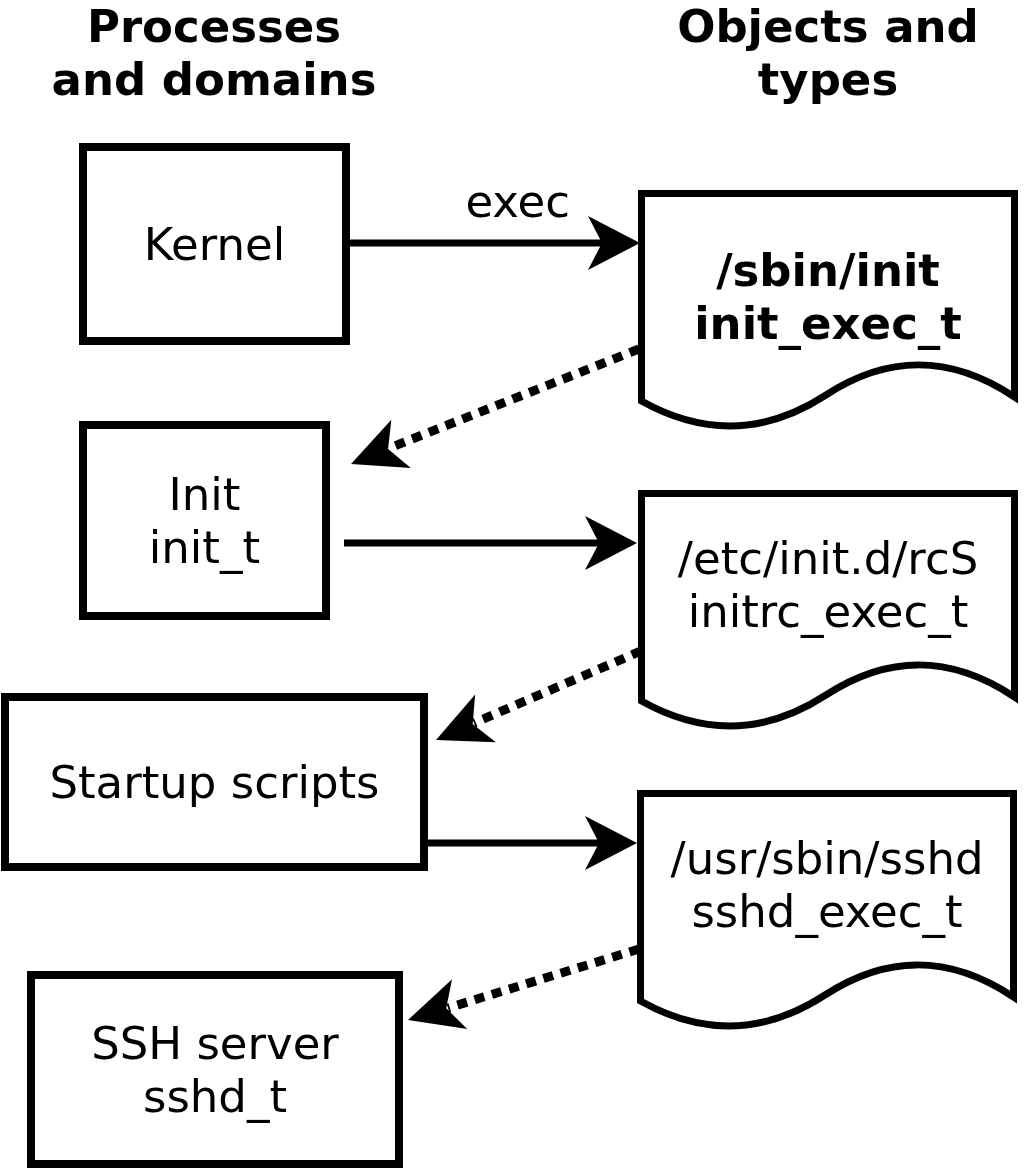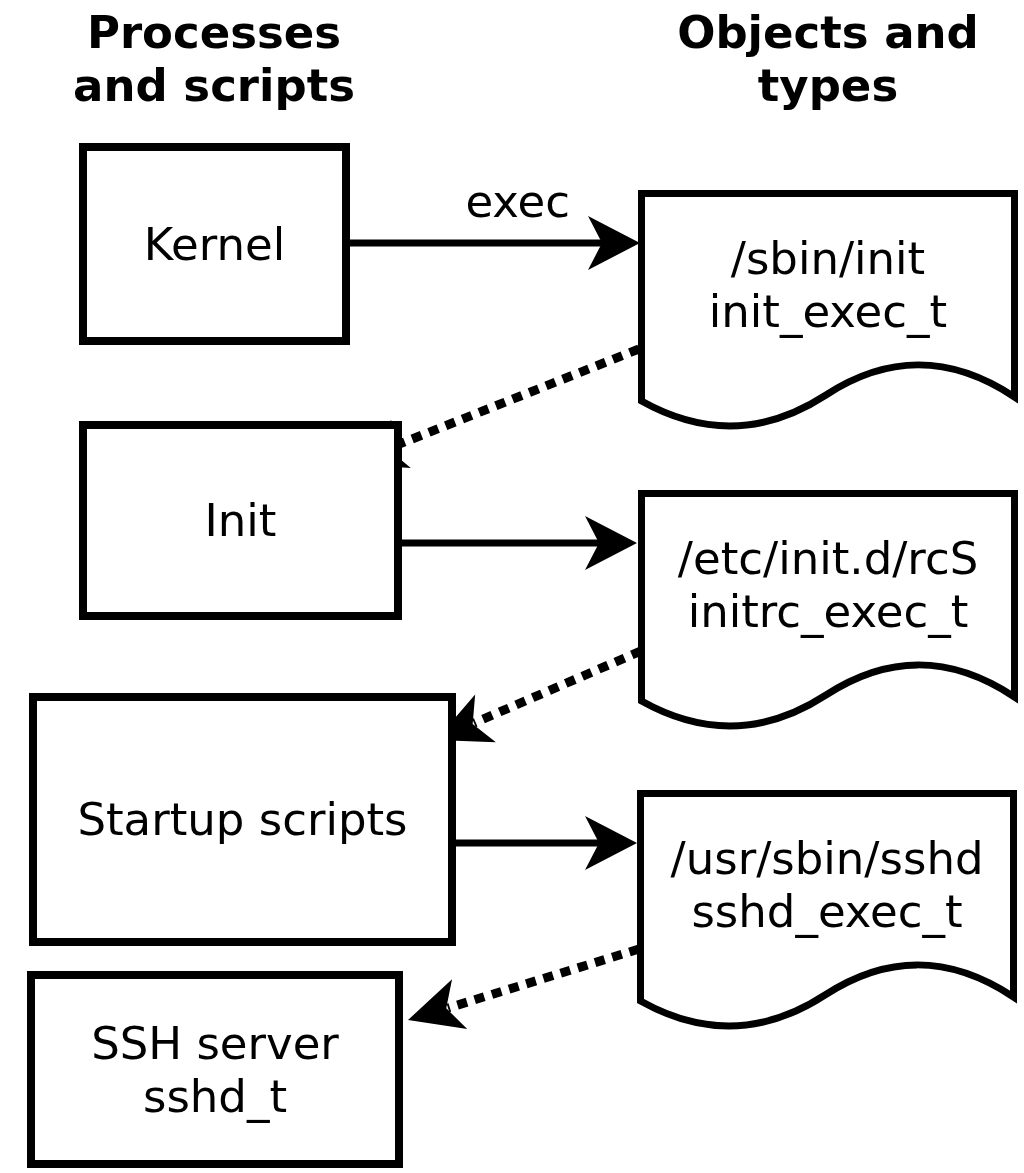--- a/index.html
+++ b/index.html
@@ -23,60 +23,59 @@
     width: 1024px;
     height: 1173px;
   }
   .col-header {
     position: absolute;
     top: 0;
     text-align: center;
     font-size: 45px;
     font-weight: bold;
     line-height: 53px;
-    margin-top: 6px;
   }
   .col-header span { display: block; }
   .hdr-left  { left: 0;   width: 428px; }
   .hdr-right { left: 628px; width: 400px; }
 
   .pbox {
     position: absolute;
     background: #ffffff;
     border: 8px solid #000000;
     display: flex;
     flex-direction: column;
     align-items: center;
     justify-content: center;
     text-align: right;
     font-size: 45px;
     line-height: 53px;
     box-sizing: border-box;
   }
   .pbox span { display: block; }
   .box-kernel  { left: 79px;  top: 143px; width: 271px; height: 202px; }
-  .box-init    { left: 79px;  top: 421px; width: 323px; height: 199px; }
-  .box-initrc  { left: 1px;   top: 693px; width: 427px; height: 253px; margin-left: 28px; }
+  .box-init    { left: 79px;  top: 421px; width: 251px; height: 199px; }
+  .box-initrc  { left: 1px;   top: 693px; width: 427px; height: 178px; }
   .box-sshd    { left: 27px;  top: 971px; width: 376px; height: 197px; }
 
   .doc-label {
     position: absolute;
     width: 380px;
     height: 190px;
     display: flex;
     flex-direction: column;
     align-items: center;
     justify-content: center;
     text-align: center;
     font-size: 45px;
     line-height: 53px;
     pointer-events: none;
   }
   .doc-label span { display: block; }
-  .doclbl-1 { left: 638px; top: 190px; }
+  .doclbl-1 { left: 638px; top: 202px; font-weight: bold; }
   .doclbl-2 { left: 638px; top: 490px; }
   .doclbl-3 { left: 637px; top: 790px; }
 
   .edge-label {
     position: absolute;
     left: 430px;
     top: 175px;
     width: 140px;
     text-align: right;
     font-size: 45px;
@@ -122,32 +121,33 @@
       <polygon class="head" points="0,0 -54,-26 -40,0 -54,26" transform="translate(436,740) rotate(156.5)"></polygon>
     </g>
     <g>
       <line class="dotted-line" x1="639" y1="949" x2="448" y2="1008"></line>
       <polygon class="head" points="0,0 -54,-26 -40,0 -54,26" transform="translate(408,1020) rotate(163)"></polygon>
     </g>
   </svg>
 
   <div class="col-header hdr-left">
     <span>Processes</span>
-    <span>and scripts</span>
+    <span>and domains</span>
   </div>
   <div class="col-header hdr-right">
     <span>Objects and</span>
     <span>types</span>
   </div>
 
   <div class="pbox box-kernel">
     <span>Kernel</span>
   </div>
   <div class="pbox box-init">
     <span>Init</span>
+    <span>init_t</span>
   </div>
   <div class="pbox box-initrc">
     <span>Startup scripts</span>
   </div>
   <div class="pbox box-sshd">
     <span>SSH server</span>
     <span>sshd_t</span>
   </div>
 
   <div class="doc-label doclbl-1">

